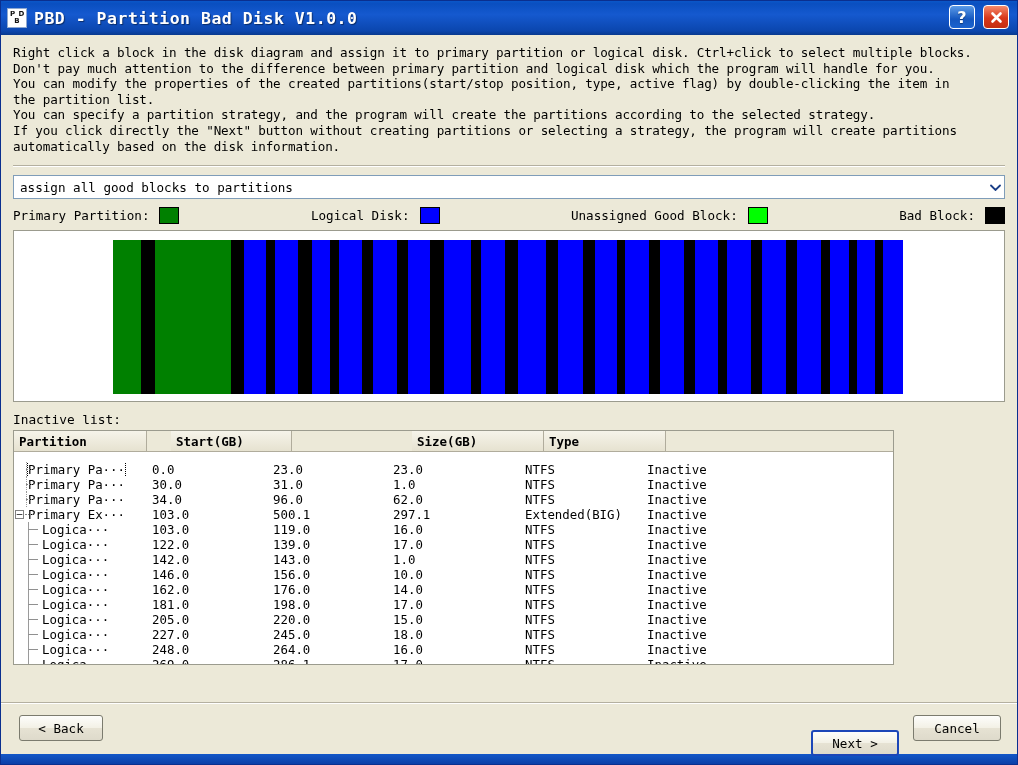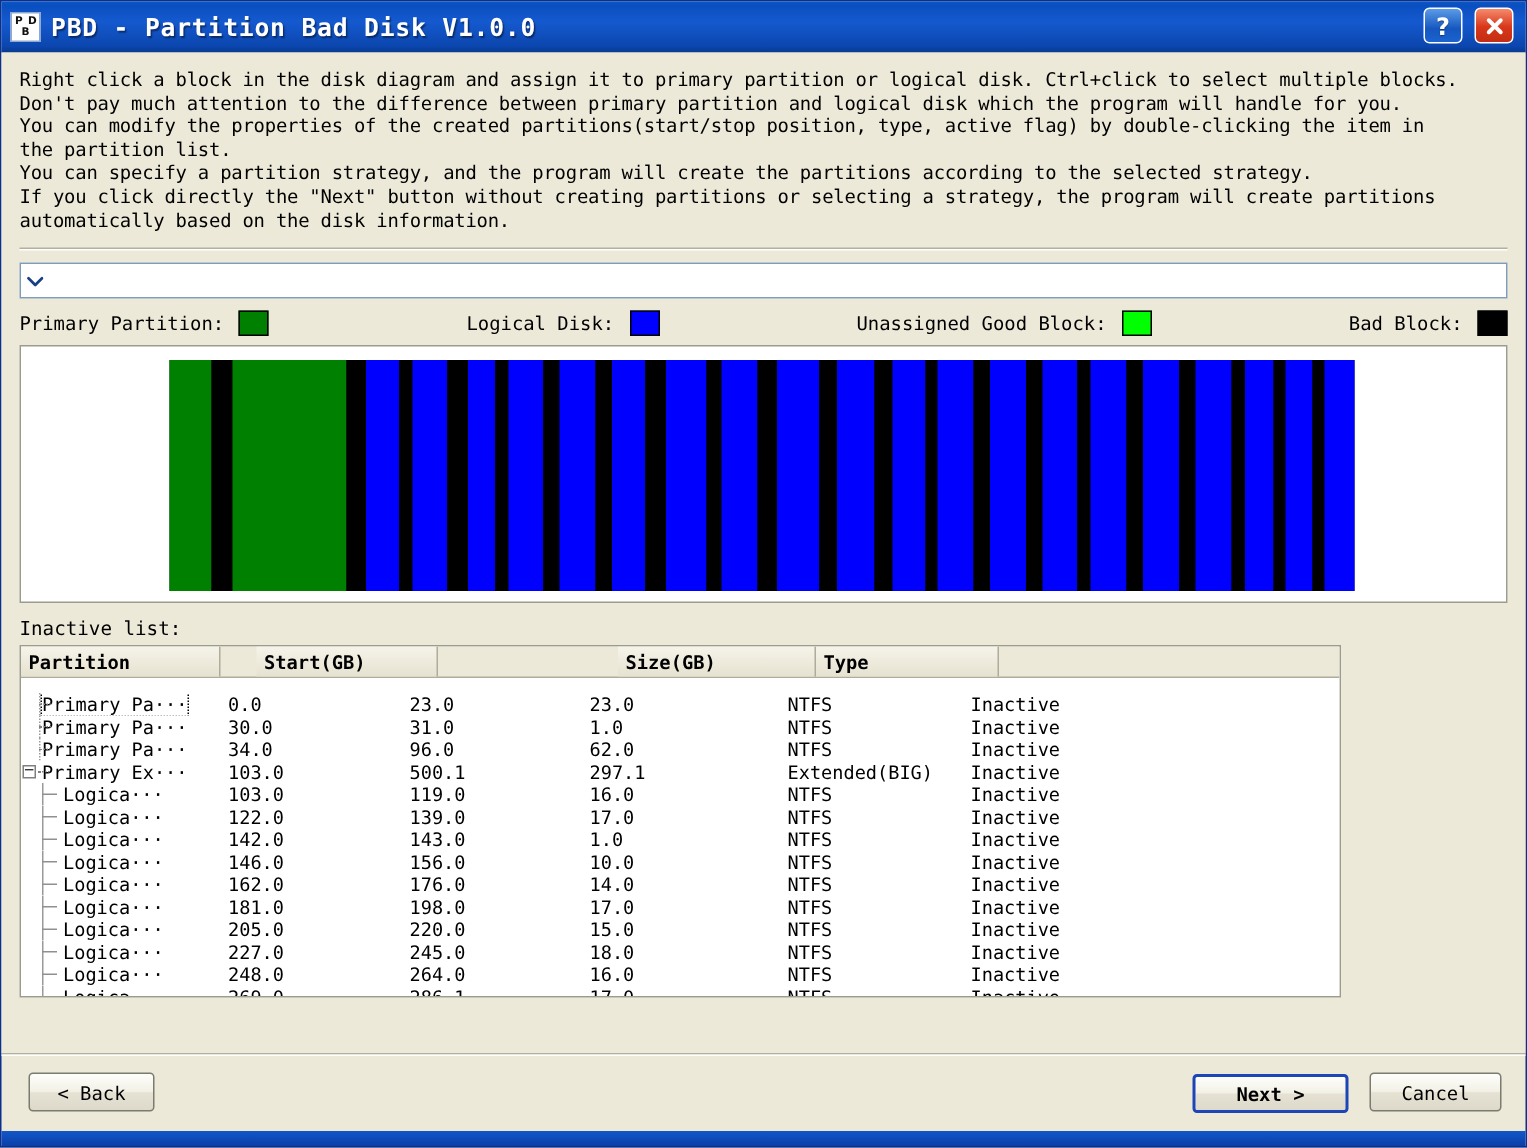--- a/index.html
+++ b/index.html
@@ -231,22 +231,22 @@
     position: relative;
     padding: 0 12px;
   }
   #footer-sep {
     position: absolute; left: 0; right: 0; top: 0;
     border-top: 1px solid #b4b0a0;
     border-bottom: 1px solid #ffffff;
     height: 2px;
   }
   #back-btn { position: absolute; left: 18px; top: 13px; width: 84px; height: 26px; }
-  #next-btn { position: absolute; right: 118px; top: 14px; width: 104px; height: 26px;
-              border: 2px solid #1c46b8; font-weight: bold; }
+  #next-btn { position: absolute; right: 118px; top: 28px; width: 88px; height: 26px;
+              border: 2px solid #1c46b8; }
   #cancel-btn { position: absolute; right: 16px; top: 13px; width: 88px; height: 26px; }
 
   #statusbar {
     flex: 0 0 10px;
     background: linear-gradient(180deg,#1257c8,#0b3fa8);
   }
 </style>
 </head>
 <body>
 
@@ -275,20 +275,21 @@
 Don't pay much attention to the difference between primary partition and logical disk which the program will handle for you.
 You can modify the properties of the created partitions(start/stop position, type, active flag) by double-clicking the item in
 the partition list.
 You can specify a partition strategy, and the program will create the partitions according to the selected strategy.
 If you click directly the "Next" button without creating partitions or selecting a strategy, the program will create partitions
 automatically based on the disk information.</div>
 
     <div class="hrule"></div>
 
     <div id="strategy-combo">
+      <div id="strategy-value">assign all good blocks to partitions</div>
       <div id="strategy-arrow">
         <svg width="11" height="7" viewBox="0 0 11 7">
           <path d="M1 1.5 L5.5 6 L10 1.5" stroke="#1a3f87" stroke-width="1.8" fill="none" stroke-linecap="round"></path>
         </svg>
       </div>
     </div>
 
     <div id="legend">
         <div class="legend-item">
           <span class="legend-label">Primary Partition:</span>

